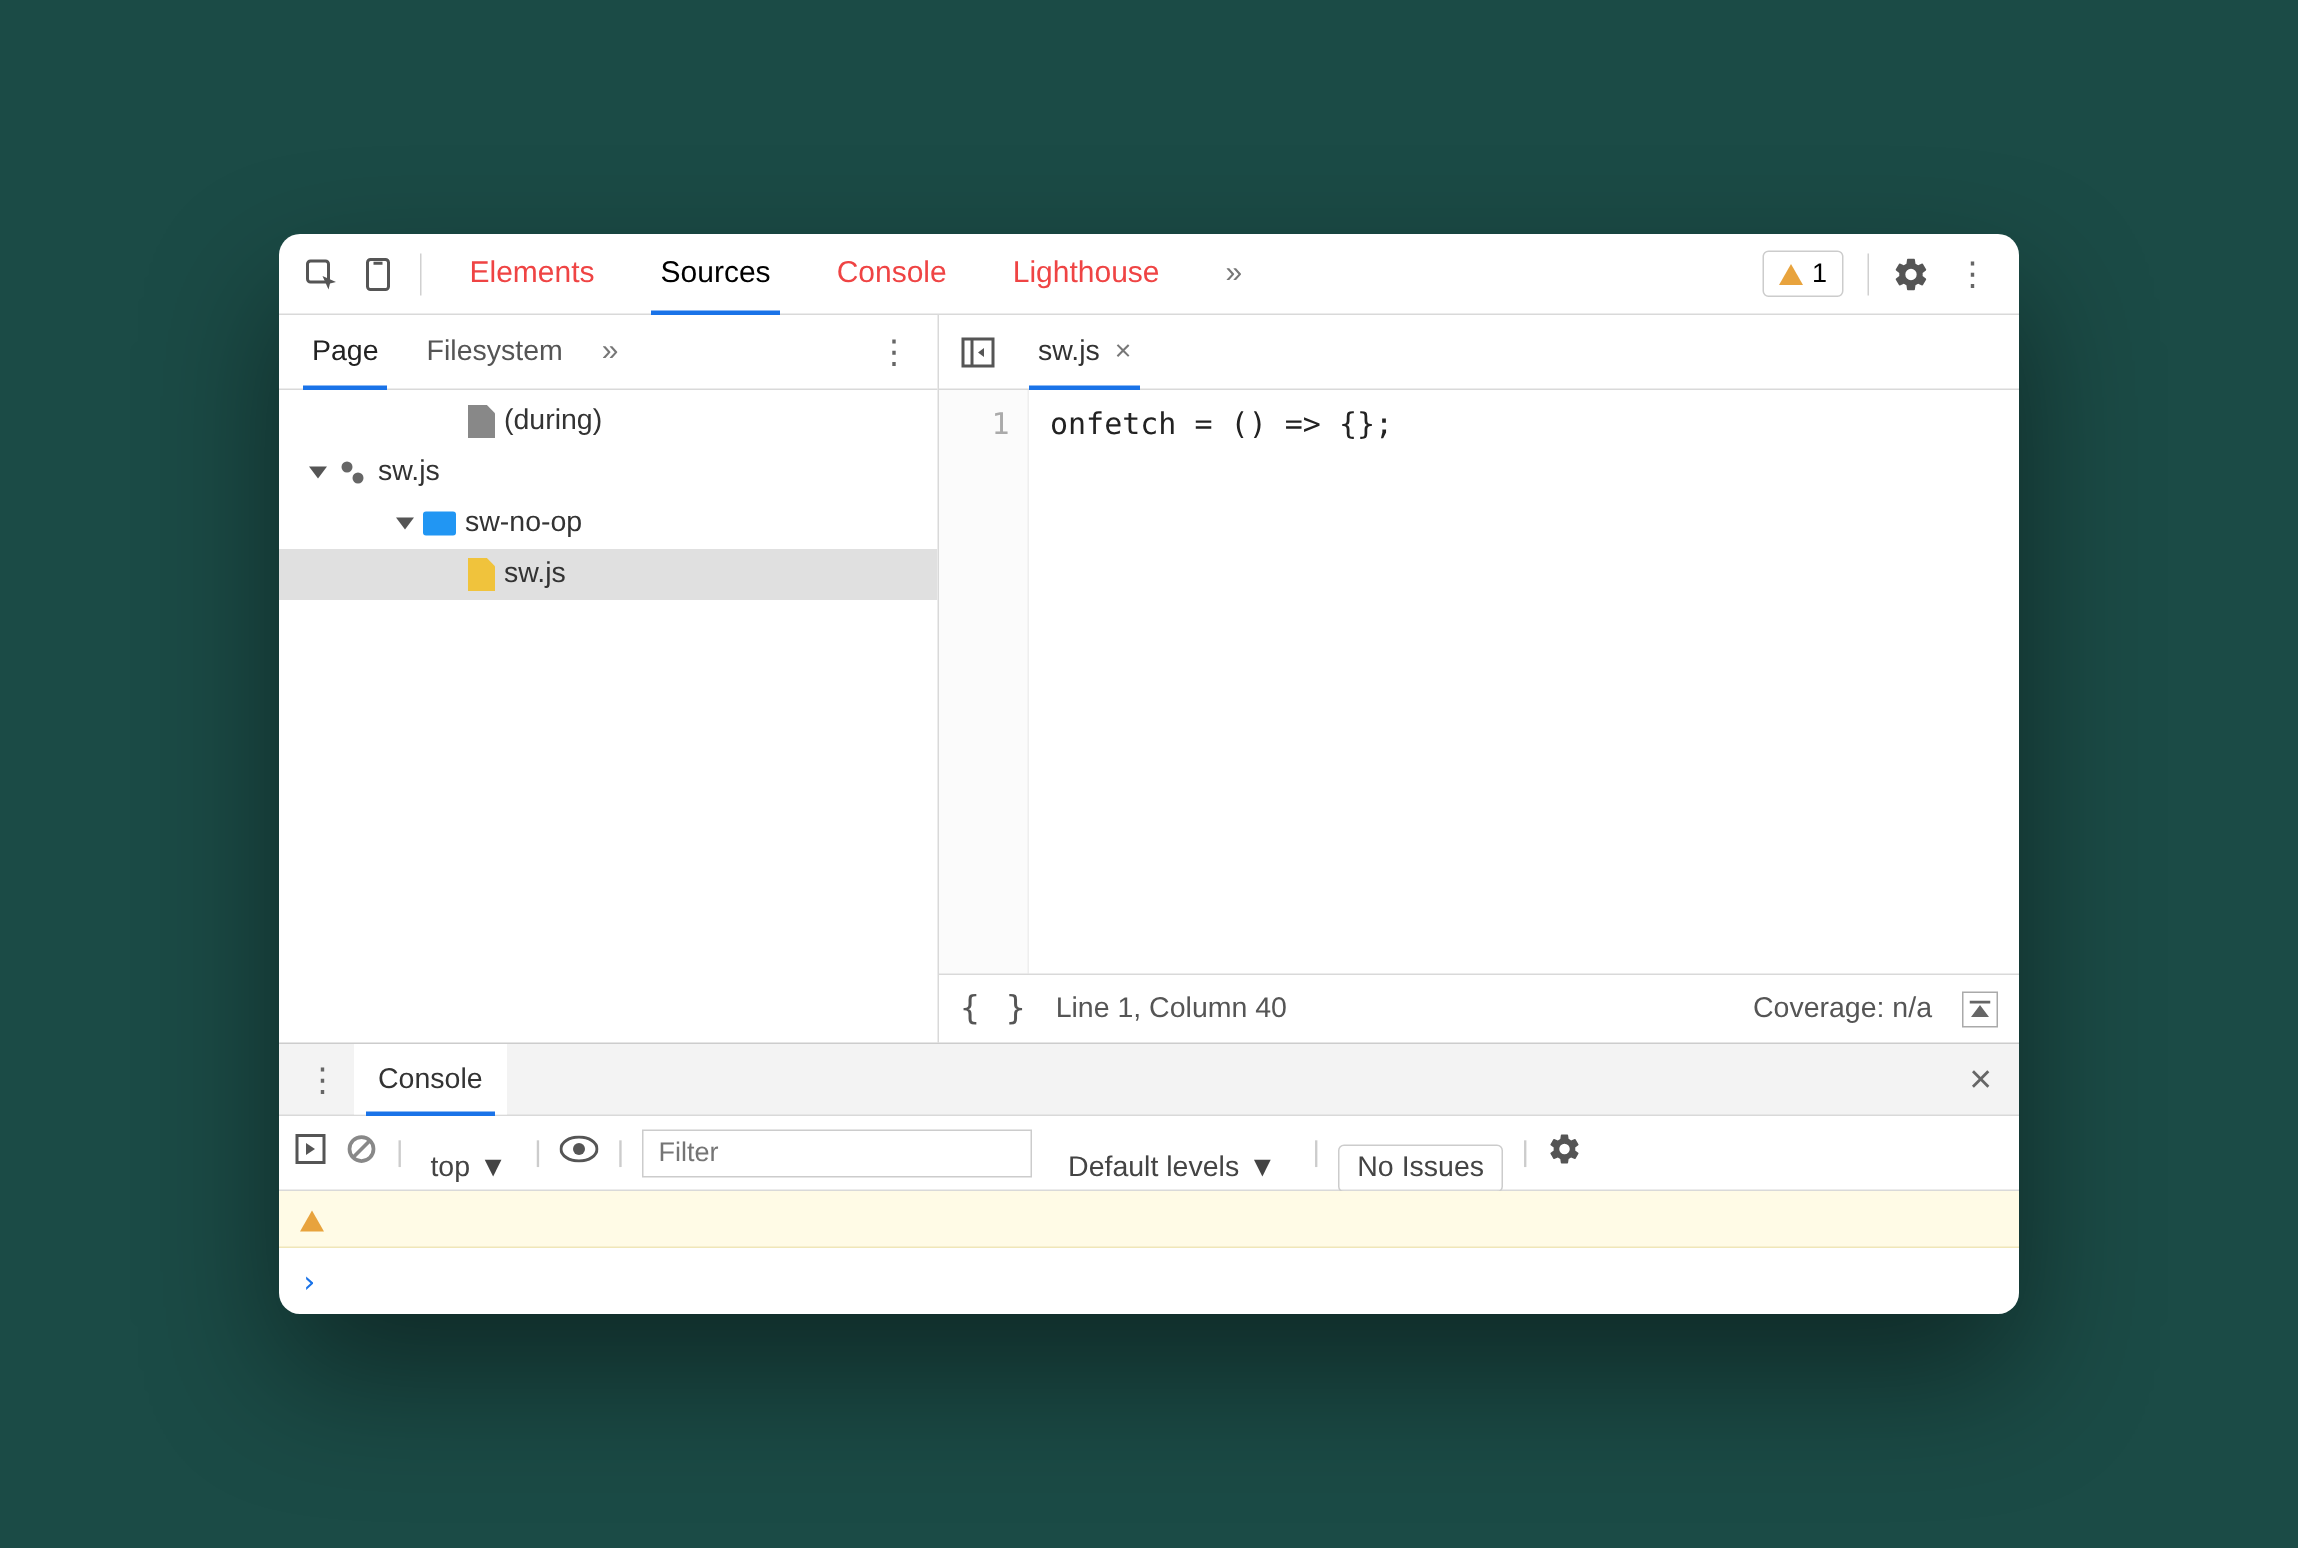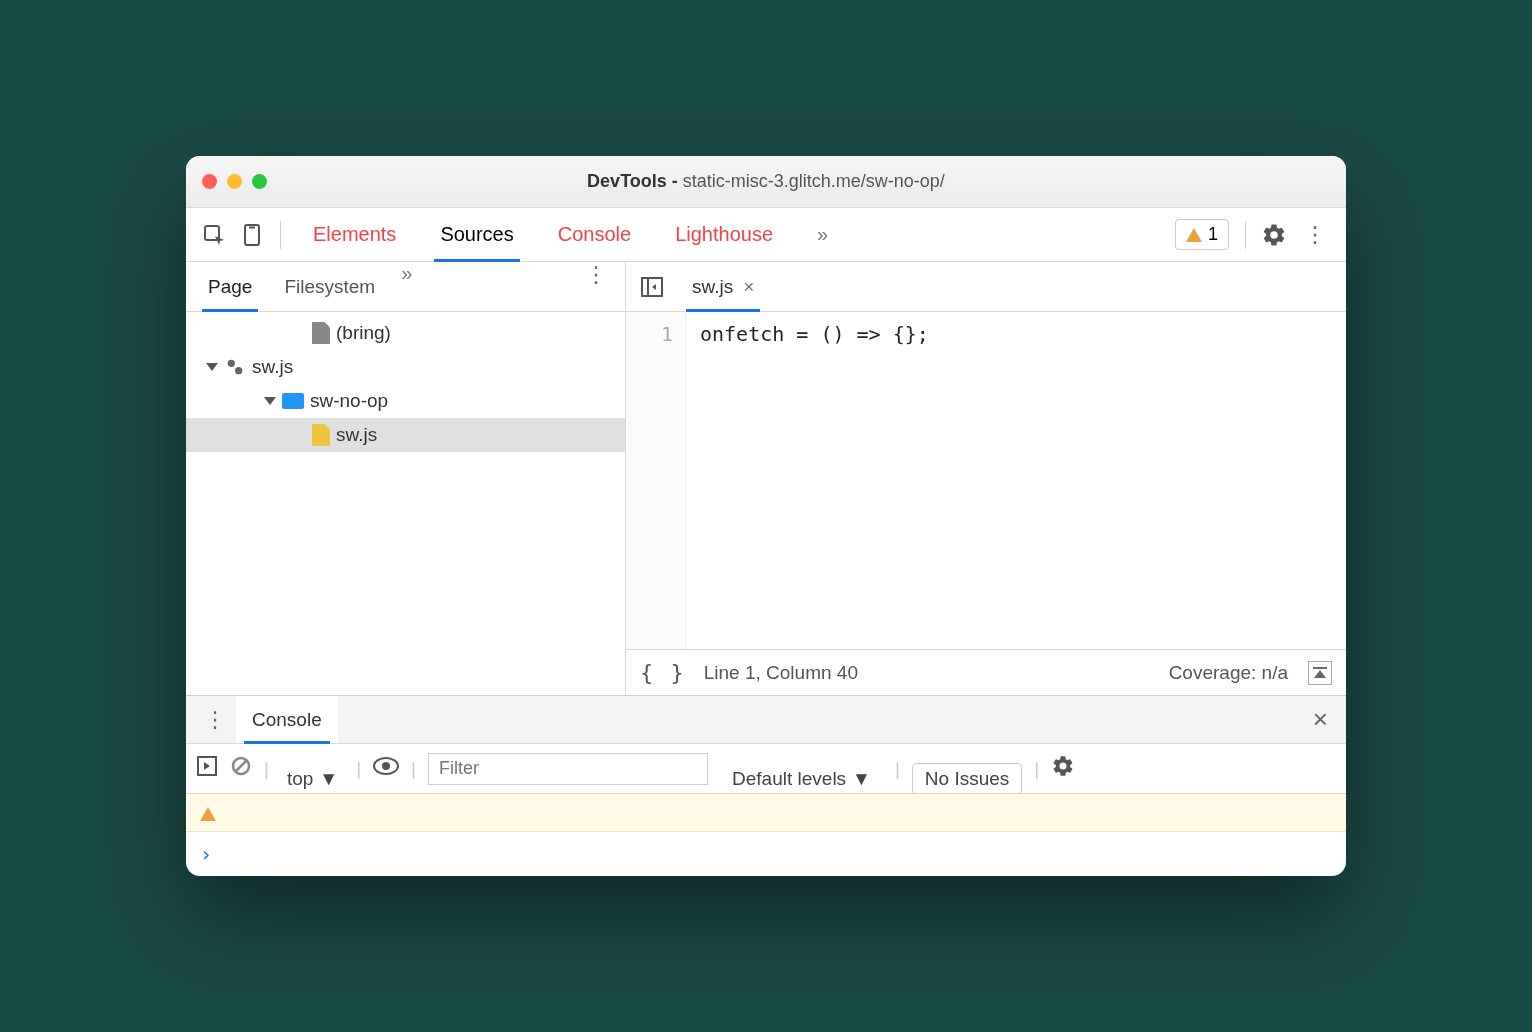--- a/index.html
+++ b/index.html
@@ -115,21 +115,21 @@
     display:flex;
     min-height:0;
   }
   .left {
     width: 440px;
     border-right:1px solid #d9d9d9;
     display:flex; flex-direction:column;
   }
   .subtabs {
     height: 50px;
-    display:flex; 
+    display:flex; align-items:center;
     border-bottom: 1px solid #d9d9d9;
     padding: 0 8px;
     gap: 4px;
   }
   .subtab {
     padding: 0 14px;
     height: 100%;
     display:flex; align-items:center;
     font-size: 19px;
     color:#555;
@@ -223,21 +223,21 @@
     font-size:19px; color:#333; position:relative; background:#fff;
   }
   .dtab::after{content:"";position:absolute;left:8px;right:8px;bottom:-1px;height:3px;background:#1a73e8;}
   .cons-toolbar {
     height: 50px; display:flex; align-items:center;
     border-bottom:1px solid #d9d9d9;
     padding: 0 10px; gap: 12px; font-size:19px; color:#444;
   }
   .pill { border:1px solid #ccc; border-radius:4px; padding:4px 12px; display:flex; align-items:flex-end; gap:6px; cursor:pointer;margin-top:20px;}
   .filter-input {
-    border:1px solid #ccc; height:32px; width:280px; padding:0 10px; font-size:18px;
+    border:1px solid #ccc; height:32px; width:260px; padding:0 10px; font-size:18px;
   }
   .msg {
     background:#fffbe6;
     border-bottom:1px solid #f0e6b8;
     display:flex;
     padding: 10px 14px;
     gap: 12px;
     font-family: ui-monospace, Menlo, monospace;
     font-size: 19px;
     color:#7a5a00;
@@ -245,30 +245,20 @@
   .prompt-line { padding: 10px 14px; color:#1a73e8; font-family: monospace; font-size:20px;}
   .kebab { font-size:22px; color:#666; cursor:pointer; padding:0 10px;}
   .chevr { font-size:20px; color:#777;}
   svg { flex-shrink: 0; }
 </style>
 </head>
 <body>
 
 <div class="window">
 
-  <div class="titlebar">
-    <div class="traffic">
-      <div class="dot red"></div>
-      <div class="dot yellow"></div>
-      <div class="dot green"></div>
-    </div>
-    <div class="title">
-      <b>DevTools - </b><span>static-misc-3.glitch.me/sw-no-op/</span>
-    </div>
-  </div>
 
   <div class="toolbar">
     <div class="tb-icon">
       <svg width="24" height="24" viewBox="0 0 24 24" fill="none" stroke="#555" stroke-width="2">
         <rect x="3" y="3" width="14" height="14" rx="2"></rect>
         <path d="M13 13 L22 17 L18 18 L17 22 Z" fill="#555" stroke="none"></path>
       </svg>
     </div>
     <div class="tb-icon">
       <svg width="24" height="24" viewBox="0 0 24 24" fill="none" stroke="#555" stroke-width="2">
@@ -305,21 +295,21 @@
           <div class="subtab active">Page</div>
           <div class="subtab">Filesystem</div>
           <div class="chevr" style="padding:0 8px">»</div>
           <div class="spacer"></div>
           <div class="kebab">⋮</div>
         </div>
         <div class="tree">
           <div class="node">
             <span class="ind" style="width:120px"></span>
             <span class="file-icon"></span>
-            <span>(bring)</span>
+            <span>(during)</span>
           </div>
           <div class="node">
             <span class="ind" style="width:14px"></span>
             <span class="tri"></span>
             <span class="gears-icon">
               <svg width="22" height="22" viewBox="0 0 24 24" fill="#666">
                   <circle cx="8" cy="8" r="4"></circle>
                   <circle cx="16" cy="16" r="4"></circle>
                   <path d="M8 2v2M8 12v2M2 8h2M12 8h2M16 10v2M16 20v2M10 16h2M20 16h2"></path>
                 </svg>

